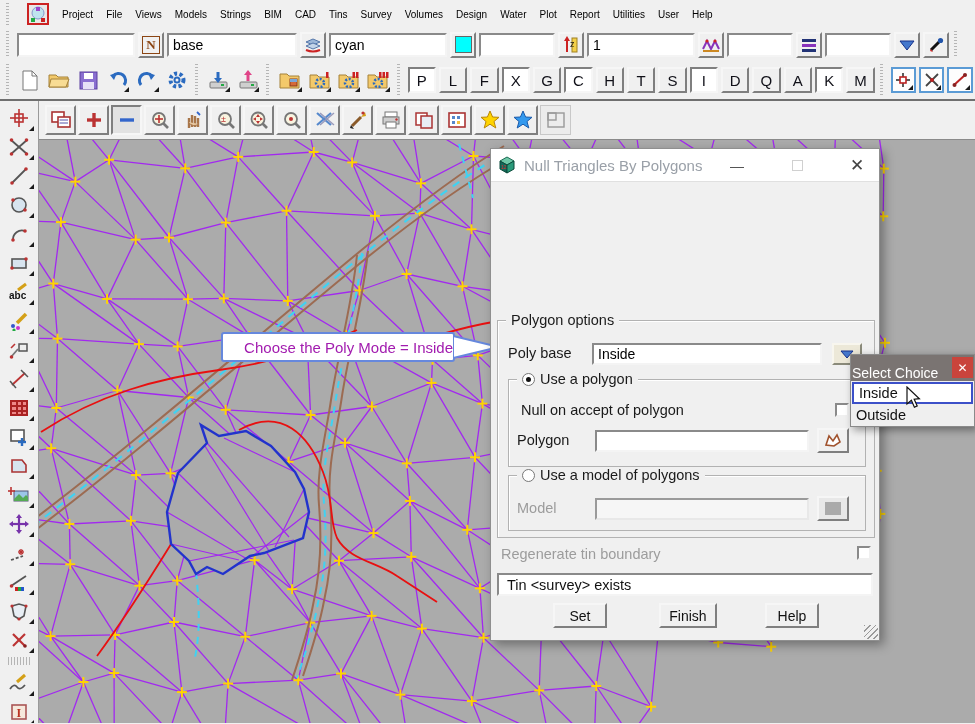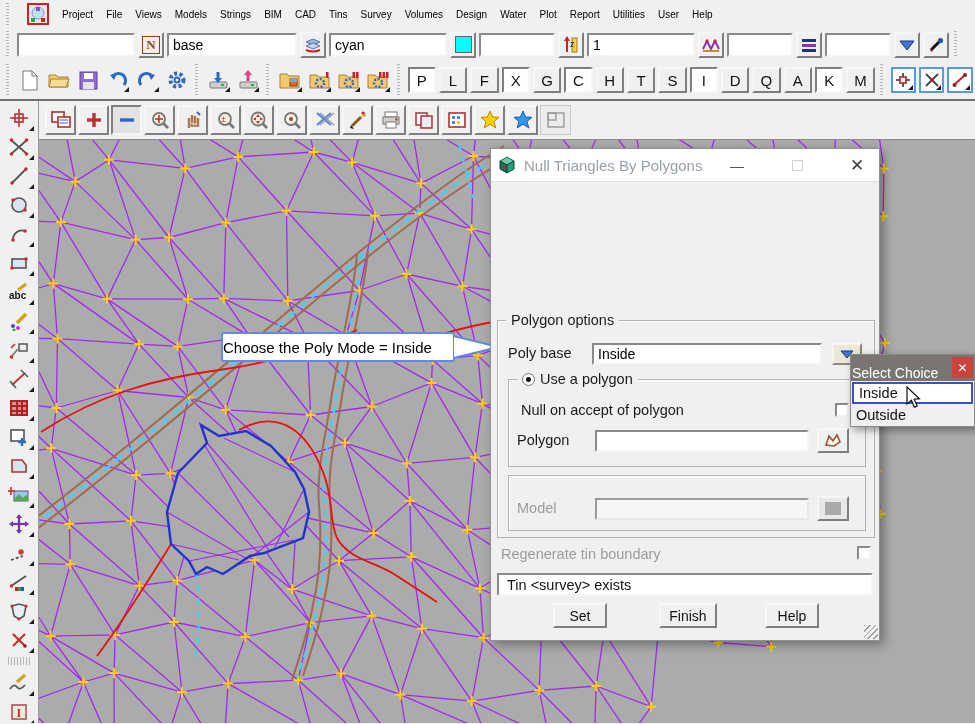--- a/index.html
+++ b/index.html
@@ -53,21 +53,21 @@
   .vbtn { width:31px; height:30px; display:flex; align-items:center; justify-content:center; }
 
   
   .canvas { position:relative; flex:1; background:#ABABAB; overflow:hidden;
             border-top:1px solid #8a8a8a; }
   #canvas-svg { position:absolute; left:0; top:0; }
 
   
   .callout { position:absolute; left:182px; top:192px; width:234px; height:30px; background:#fff;
              border:2px solid #6688dd; border-radius:3px; display:flex; align-items:center;
-             justify-content:flex-start; font-size:15px; color:#000000; z-index:3; }
+             justify-content:flex-end; font-size:15px; color:#a21caf; z-index:3; }
   .callout-arrow { position:absolute; left:414px; top:193px; z-index:3; }
 
   
   .dialog { position:absolute; left:451px; top:8px; width:390px; height:493px; background:#f0f0f0;
             border:1px solid #8f8f8f; box-shadow:4px 4px 10px rgba(0,0,0,.35); z-index:5; }
   .dlg-title { position:absolute; left:0; top:0; width:100%; height:33px; background:#fff;
                display:flex; align-items:center; border-bottom:1px solid #e0e0e0; }
   .dlg-title-text { font-size:15px; color:#9aa0a8; margin-left:8px; }
   .dlg-ctl { position:absolute; top:0; height:33px; width:40px; display:flex; align-items:center;
              justify-content:center; font-size:14px; color:#555; }
@@ -1504,20 +1504,24 @@
               <span class="dlbl" style="left:8px; top:52px;">Polygon</span>
               <input class="dinput sunken" style="left: 86px; top: 50px; width: 214px;" value="">
               <div class="sqbtn raised" style="left:308px; top:48px; width:32px; height:25px;">
                   <svg width="18" height="15" viewBox="0 0 18 15">
                     <path d="M2,12 L5,3 L9,8 L13,2 L16,9 L10,13 Z" fill="#fff" stroke="#a0522d" stroke-width="1.6"></path>
                   </svg>
                 </div>
             </div>
 
             <div class="fs" style="left:10px; top:154px; width:358px; height:56px;">
+              <span class="fs-legend">
+                  <span class="radio"></span>
+                  <span>Use a model of polygons</span>
+                </span>
               <span class="dlbl dis" style="left:8px; top:24px;">Model</span>
               <input class="dinput" style="left: 86px; top: 22px; width: 214px; border-width: 2px; border-style: solid; border-image: initial; border-color: rgb(154, 154, 154) rgb(232, 232, 232) rgb(232, 232, 232) rgb(154, 154, 154); background: rgb(246, 246, 246); color: rgb(153, 153, 153);" disabled="" value="">
               <div class="sqbtn" style="left:308px; top:20px; width:32px; height:25px; border:2px solid; border-color:#f6f6f6 #7f7f7f #7f7f7f #f6f6f6; background:#e8e8e8;">
                   <div style="width:16px;height:13px;background:#aaa"></div>
                 </div>
             </div>
           </div>
 
           <span class="dlbl dis" style="left:10px; top:397px;">Regenerate tin boundary</span>
           <div class="chk" style="left:366px; top:397px;"></div>

